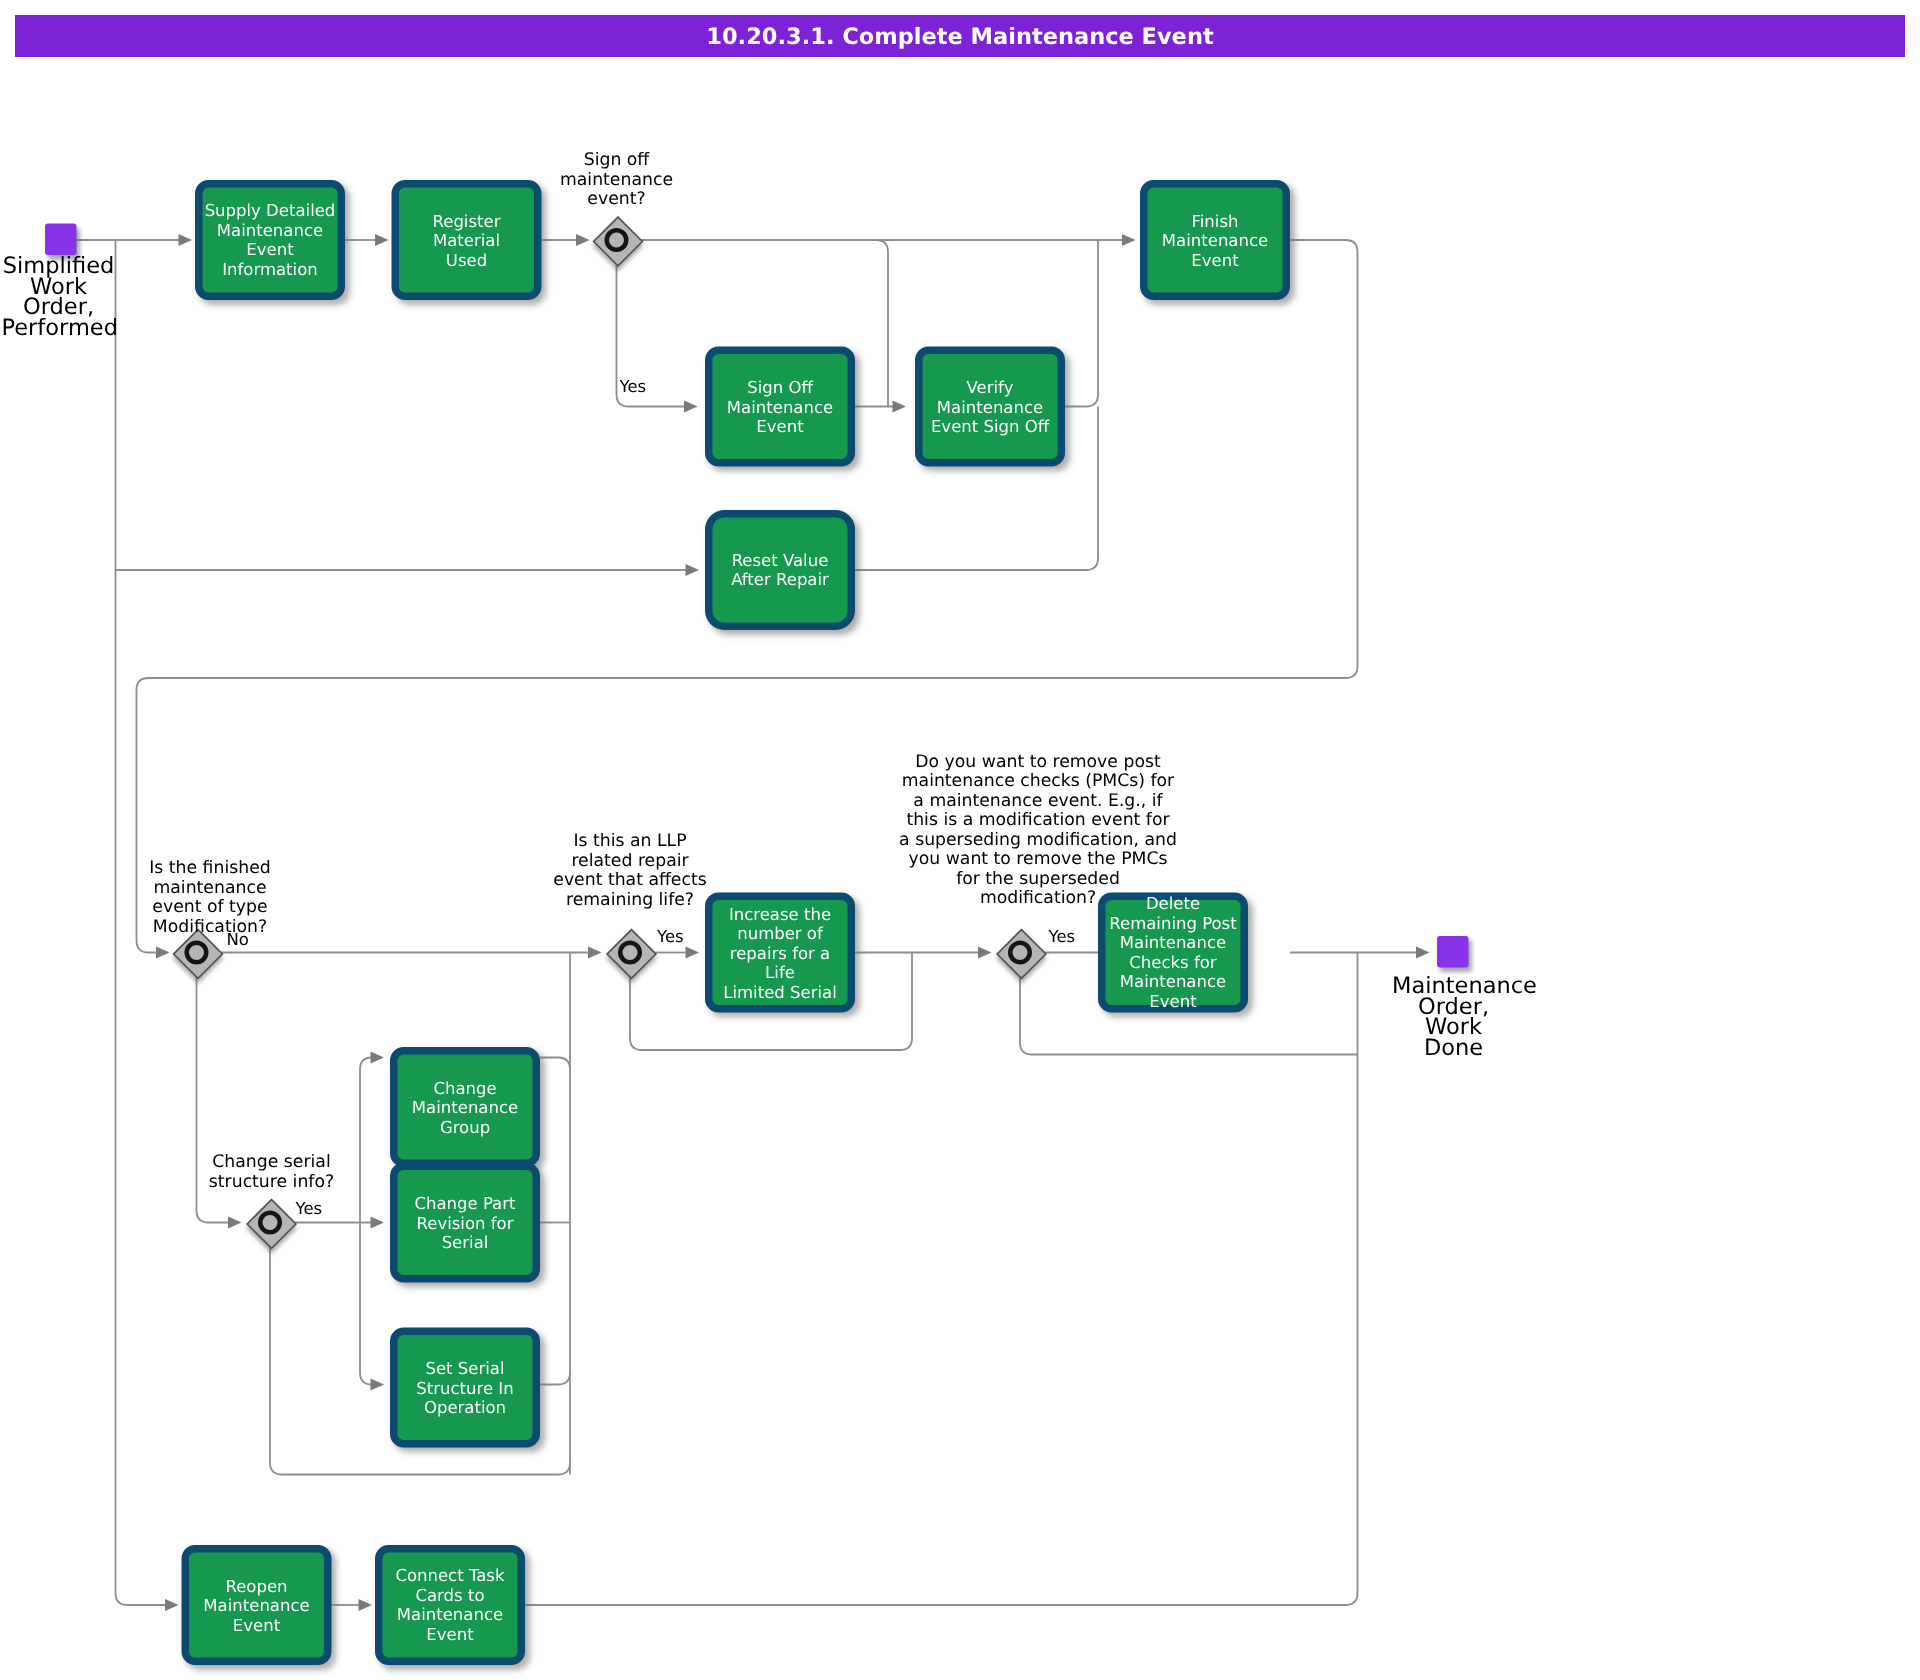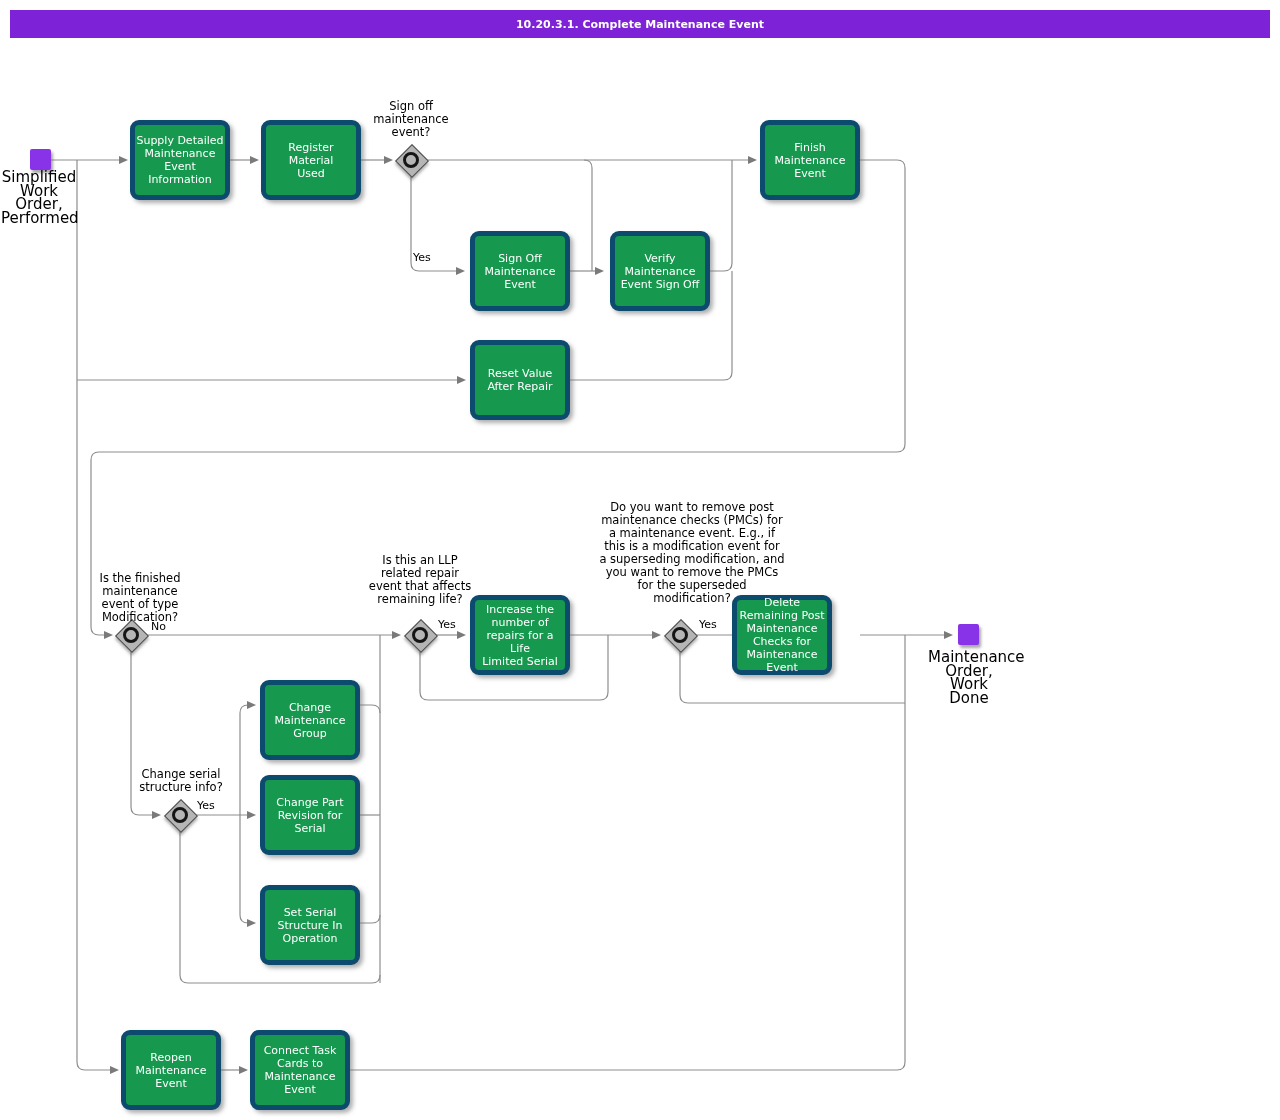--- a/index.html
+++ b/index.html
@@ -3,21 +3,21 @@
 <meta charset="utf-8">
 <style>
   html,body { margin:0; padding:0; background:#ffffff; }
   #canvas {
     position:relative; width:1280px; height:1120px; overflow:hidden;
     background:#ffffff; font-family:"DejaVu Sans","Liberation Sans",sans-serif;
     color:#000;
   }
   .header {
     position:absolute; left:10px; top:10px; width:1260px; height:28px;
-    background:#7d22d6; color:#ffffff; font-size:11px; font-weight:bold;
+    background:#7d22d6; color:#ffffff; font-size:15px; font-weight:bold;
     display:flex; align-items:center; justify-content:center;
   }
   svg.wires { position:absolute; left:0; top:0; }
   .activity {
     position:absolute; width:100px; height:80px; box-sizing:border-box;
     background:#16994e; border:5px solid #0c4a6e; border-radius:9px;
     box-shadow:3px 3px 4px rgba(110,110,110,.55);
     color:#ffffff; font-size:11px; line-height:13px;
     display:flex; align-items:center; justify-content:center;
     text-align:center; white-space:pre-line; padding:0 1px; cursor:pointer;
@@ -132,33 +132,33 @@
 Used</div>
   <div class="activity" style="left:470px; top:231px;">Sign Off
 Maintenance
 Event</div>
   <div class="activity" style="left:610px; top:231px;">Verify
 Maintenance
 Event Sign Off</div>
   <div class="activity" style="left:760px; top:120px;">Finish
 Maintenance
 Event</div>
-  <div class="activity" style="left:470px; top:340px;">Reset Value
+  <div class="activity" style="left:470px; top:340px;border-radius:13px;">Reset Value
 After Repair</div>
   <div class="activity" style="left:470px; top:595px;">Increase the
 number of
 repairs for a Life
 Limited Serial</div>
   <div class="activity" style="left:732px; top:595px;">Delete
 Remaining Post
 Maintenance
 Checks for
 Maintenance
 Event</div>
-  <div class="activity" style="left:260px; top:680px;">Change
+  <div class="activity" style="left:260px; top:698px;">Change
 Maintenance
 Group</div>
   <div class="activity" style="left:260px; top:775px;">Change Part
 Revision for
 Serial</div>
   <div class="activity" style="left:260px; top:885px;">Set Serial
 Structure In
 Operation</div>
   <div class="activity" style="left:121px; top:1030px;">Reopen
 Maintenance

